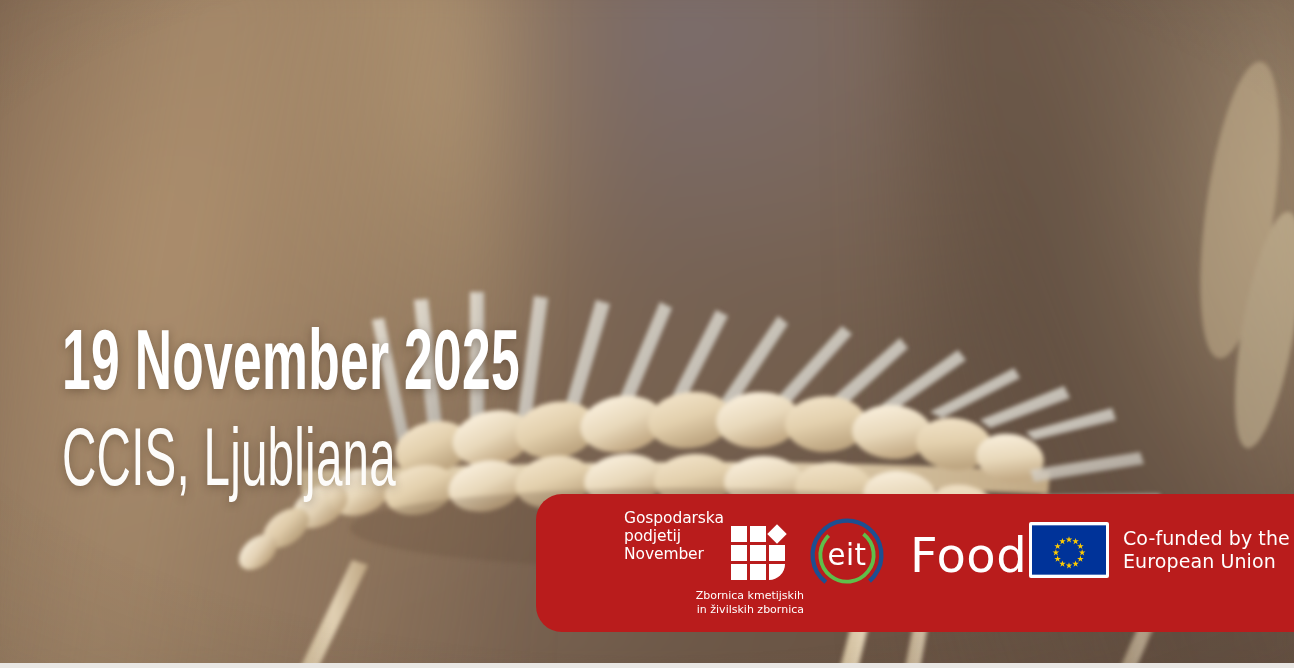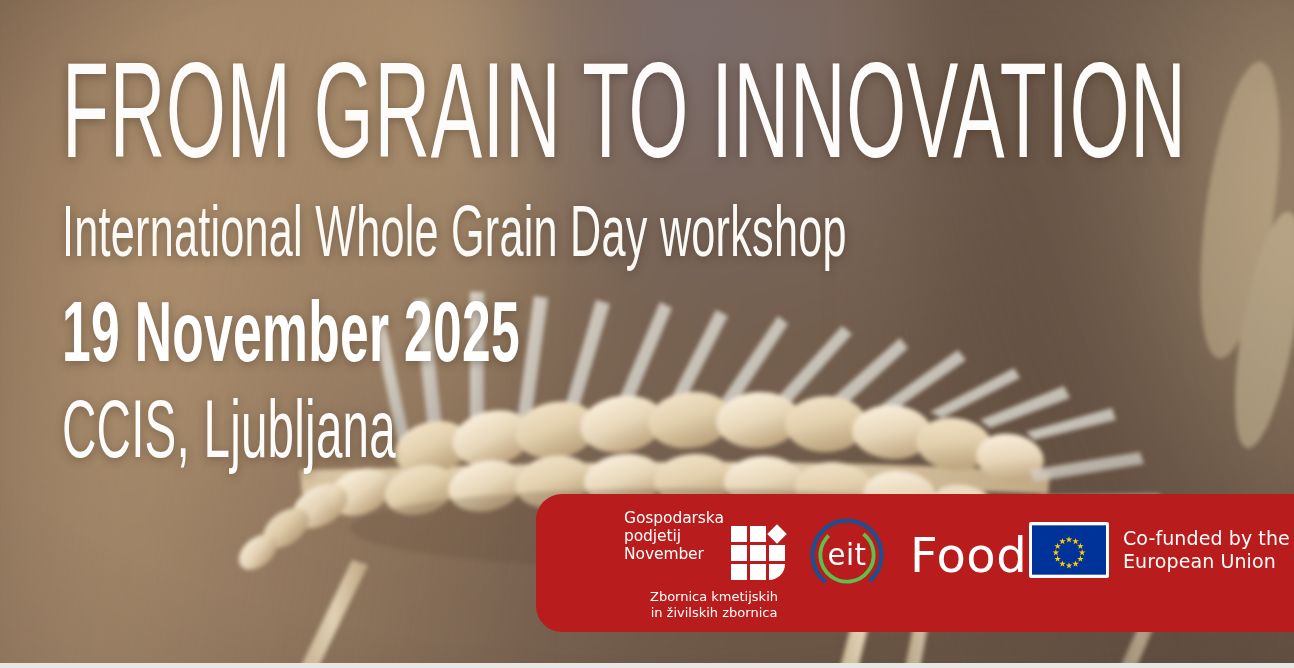--- a/index.html
+++ b/index.html
@@ -102,21 +102,21 @@
     transform: scaleX(0.60);
     transform-origin: left top;
     white-space: nowrap;
     margin: 22px 0 0 0;
     text-shadow: 0 2px 12px rgba(60,42,28,0.45);
   }
 
   .detail-block {
     position: absolute;
     left: 62px;
-    top: 288px;
+    top: 316px;
     width: 700px;
   }
   .detail-date {
     color: #ffffff;
     font-family: "Liberation Sans Narrow", "Liberation Sans", sans-serif;
     font-size: 86px;
     line-height: 1.0;
     font-weight: 700;
     letter-spacing: 0.5px;
     transform: scaleX(0.60);
@@ -184,23 +184,23 @@
   .gzs-cell { background: #ffffff; }
   .gzs-cell.diamond {
     transform: rotate(45deg) scale(0.86);
     background: #ffffff;
   }
   .gzs-cell.roundbr { border-bottom-right-radius: 100%; }
   .gzs-sub {
     margin-top: 9px;
     color: #ffffff;
     font-family: "DejaVu Sans", sans-serif;
-    font-size: 13px;
+    font-size: 11px;
     line-height: 1.25;
-    text-align: center;
+    text-align: right;
     white-space: nowrap;
   }
 
   .logo-eit {
     position: absolute;
     left: 268px;
     top: 18px;
     display: flex;
     align-items: center;
     gap: 20px;
@@ -352,24 +352,20 @@
           <path d="M1034 518 L1146 536 L1142 548 L1030 530 Z"></path>
         </g>
 
         <ellipse cx="680" cy="528" rx="330" ry="40" fill="rgba(90,68,50,0.22)"></ellipse>
       </g>
     </svg>
 
     <div class="bg-vignette"></div>
   </div>
 
-  <div class="headline-block">
-    <div class="title-main">FROM GRAIN TO INNOVATION</div>
-    <div class="title-sub">International Whole Grain Day workshop</div>
-  </div>
 
   <div class="detail-block">
     <div class="detail-date">19 November 2025</div>
     <div class="detail-venue">CCIS, Ljubljana</div>
   </div>
 
   <div class="sponsor-bar">
 
     <div class="logo-gzs">
       <div class="gzs-top">

